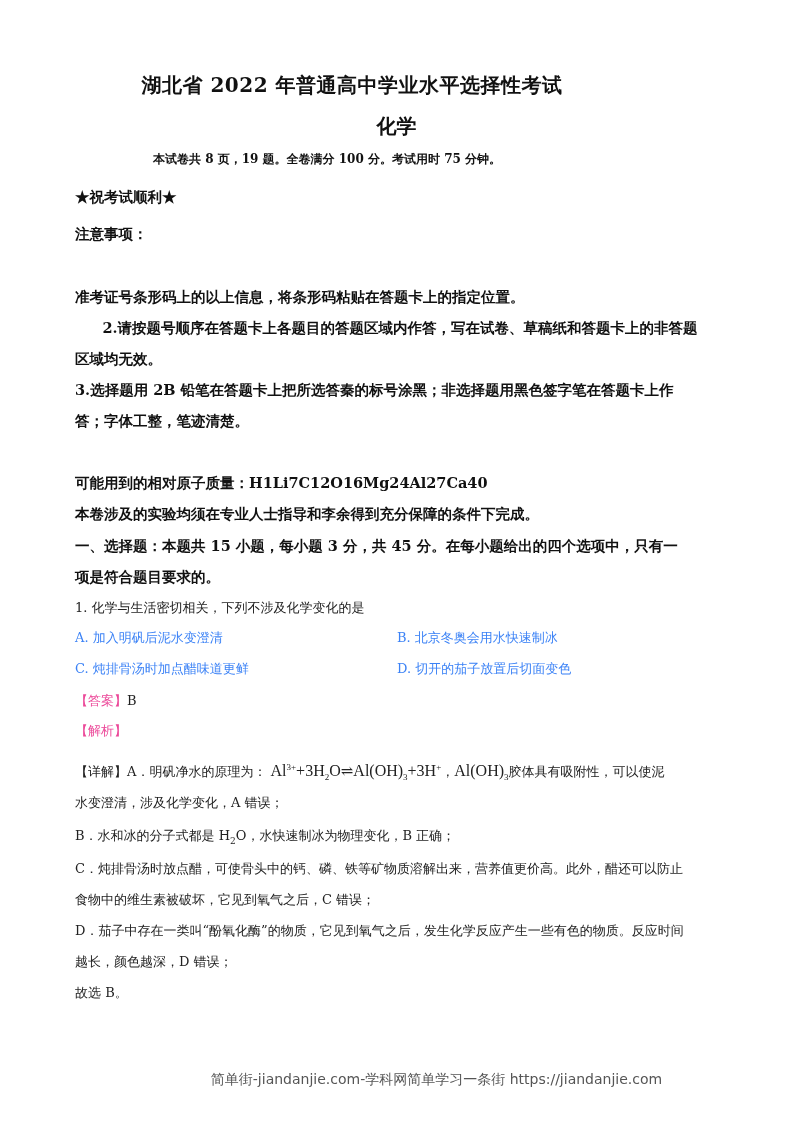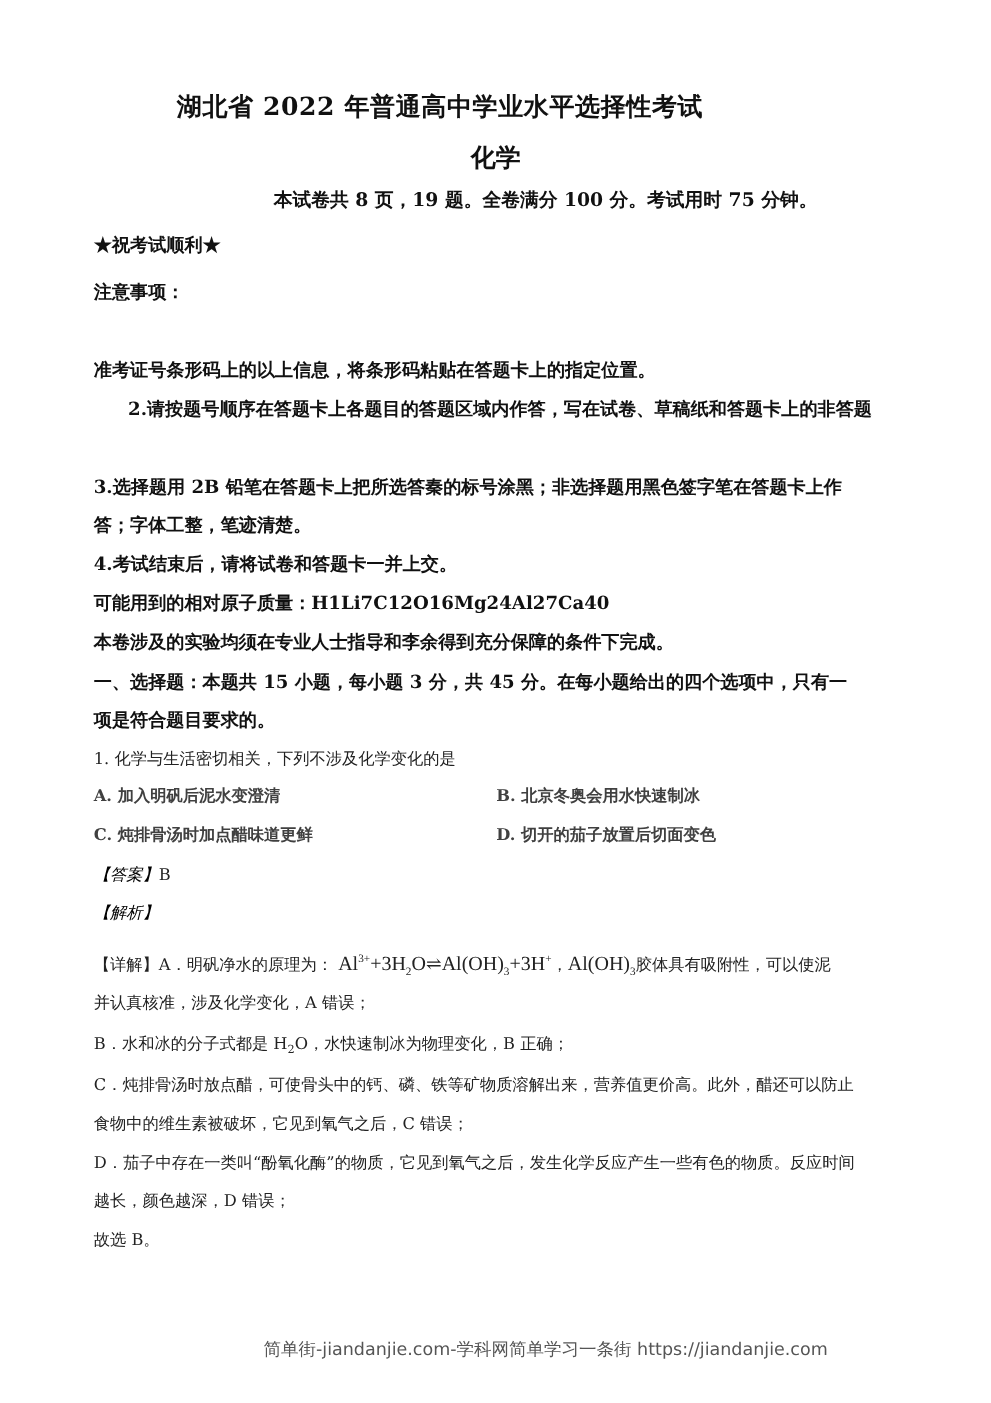--- a/index.html
+++ b/index.html
@@ -3,50 +3,50 @@
 <meta charset="utf-8">
 <style>
   html, body { margin: 0; padding: 0; background: #ffffff; }
   body { width: 793px; height: 1122px; position: relative; overflow: hidden;
          font-family: "DejaVu Serif", "Liberation Serif", serif; color: #111; }
   .page { position: absolute; left: 0; top: 0; width: 793px; height: 1122px; }
   .title { position: absolute; top: 72px; left: 0; width: 704px; text-align: center;
            font-size: 20px; font-weight: bold; letter-spacing: 0.5px; }
   .subject { position: absolute; top: 113px; left: 0; width: 793px; text-align: center;
              font-size: 20px; font-weight: bold; }
-  .exam-info { position: absolute; top: 151px; left: 0; width: 654px; text-align: right;
-               font-size: 15px; font-weight: bold; }
+  .exam-info { position: absolute; top: 151px; left: 0; width: 654px; text-align: center;
+               font-size: 12px; font-weight: bold; }
   .bold-line { position: absolute; left: 75px; width: 650px; font-size: 14.5px; font-weight: bold;
                line-height: 20px; white-space: nowrap; }
   .normal-line { position: absolute; left: 75px; font-size: 13px; line-height: 18px; white-space: nowrap; color: #222; }
-  .option { position: absolute; font-size: 13px; line-height: 18px; white-space: nowrap; color: #404040; font-weight: bold; }
-  .tag { color: #000000; font-style: italic; }
+  .option { position: absolute; font-size: 13px; line-height: 18px; white-space: nowrap; color: #3b82f6; }
+  .tag { color: #ec4899; }
   .chem { font-family: "Liberation Serif", "DejaVu Serif", serif; font-size: 16px; }
   sub, sup { font-size: 9px; }
   .eq-arrow { font-size: 15px; }
   .footer { position: absolute; top: 1071px; left: 0; width: 793px; text-align: center;
             font-family: "DejaVu Sans", "Liberation Sans", sans-serif; font-size: 14px; color: #555; margin-left: 40px; }
 </style>
 </head>
 <body>
 
 <div class="page">
 
   <div class="title">湖北省 2022 年普通高中学业水平选择性考试</div>
   <div class="subject">化学</div>
   <div class="exam-info">本试卷共 8 页，19 题。全卷满分 100 分。考试用时 75 分钟。</div>
 
   <div class="bold-line" style="top:224px;">注意事项：</div>
   <div class="bold-line" style="top:187px;">★祝考试顺利★</div>
 
   <div class="bold-line" style="top:287px;">准考证号条形码上的以上信息，将条形码粘贴在答题卡上的指定位置。</div>
   <div class="bold-line" style="top:318px;text-align:center;">2.请按题号顺序在答题卡上各题目的答题区域内作答，写在试卷、草稿纸和答题卡上的非答题</div>
+  <div class="bold-line" style="top:349px;">区域均无效。</div>
   <div class="bold-line" style="top:380px;">3.选择题用 2B 铅笔在答题卡上把所选答秦的标号涂黑；非选择题用黑色签字笔在答题卡上作</div>
   <div class="bold-line" style="top:411px;">答；字体工整，笔迹清楚。</div>
-  <div class="bold-line" style="top:442px;">4.考试结束后，请将试卷和答题卡一并上交。</div>
   <div class="bold-line" style="top:473px;">可能用到的相对原子质量：H1Li7C12O16Mg24Al27Ca40</div>
   <div class="bold-line" style="top:504px;">本卷涉及的实验均须在专业人士指导和李余得到充分保障的条件下完成。</div>
 
   <div class="bold-line" style="top:536px;">一、选择题：本题共 15 小题，每小题 3 分，共 45 分。在每小题给出的四个选项中，只有一</div>
   <div class="bold-line" style="top:567px;">项是符合题目要求的。</div>
 
   <div class="normal-line" style="top:599px;">1. 化学与生活密切相关，下列不涉及化学变化的是</div>
 
   <div class="option" style="left:75px; top:629px;">
     <span>A.</span>
@@ -69,21 +69,21 @@
     <span class="tag">【答案】</span><span>B</span>
   </div>
   <div class="normal-line" style="top:722px;">
     <span class="tag">【解析】</span>
   </div>
 
   <div class="normal-line" style="top:758px;">
     <span>【详解】</span><span>A．明矾净水的原理为：</span>
     <span class="chem"><span>Al</span><sup>3+</sup><span>+3H</span><sub>2</sub><span>O</span><span class="eq-arrow">⇌</span><span>Al(OH)</span><sub>3</sub><span>+3H</span><sup>+</sup><span style="font-size:13px;">，</span><span>Al(OH)</span><sub>3</sub></span><span>胶体具有吸附性，可以使泥</span>
   </div>
-  <div class="normal-line" style="top:794px;">并认真核准，涉及化学变化，A 错误；</div>
+  <div class="normal-line" style="top:794px;">水变澄清，涉及化学变化，A 错误；</div>
 
   <div class="normal-line" style="top:827px;">
     <span>B．水和冰的分子式都是 H</span><sub>2</sub><span>O，水快速制冰为物理变化，B 正确；</span>
   </div>
 
   <div class="normal-line" style="top:860px;">C．炖排骨汤时放点醋，可使骨头中的钙、磷、铁等矿物质溶解出来，营养值更价高。此外，醋还可以防止</div>
   <div class="normal-line" style="top:891px;">食物中的维生素被破坏，它见到氧气之后，C 错误；</div>
   <div class="normal-line" style="top:922px;">D．茄子中存在一类叫“酚氧化酶”的物质，它见到氧气之后，发生化学反应产生一些有色的物质。反应时间</div>
   <div class="normal-line" style="top:953px;">越长，颜色越深，D 错误；</div>
   <div class="normal-line" style="top:984px;">故选 B。</div>

